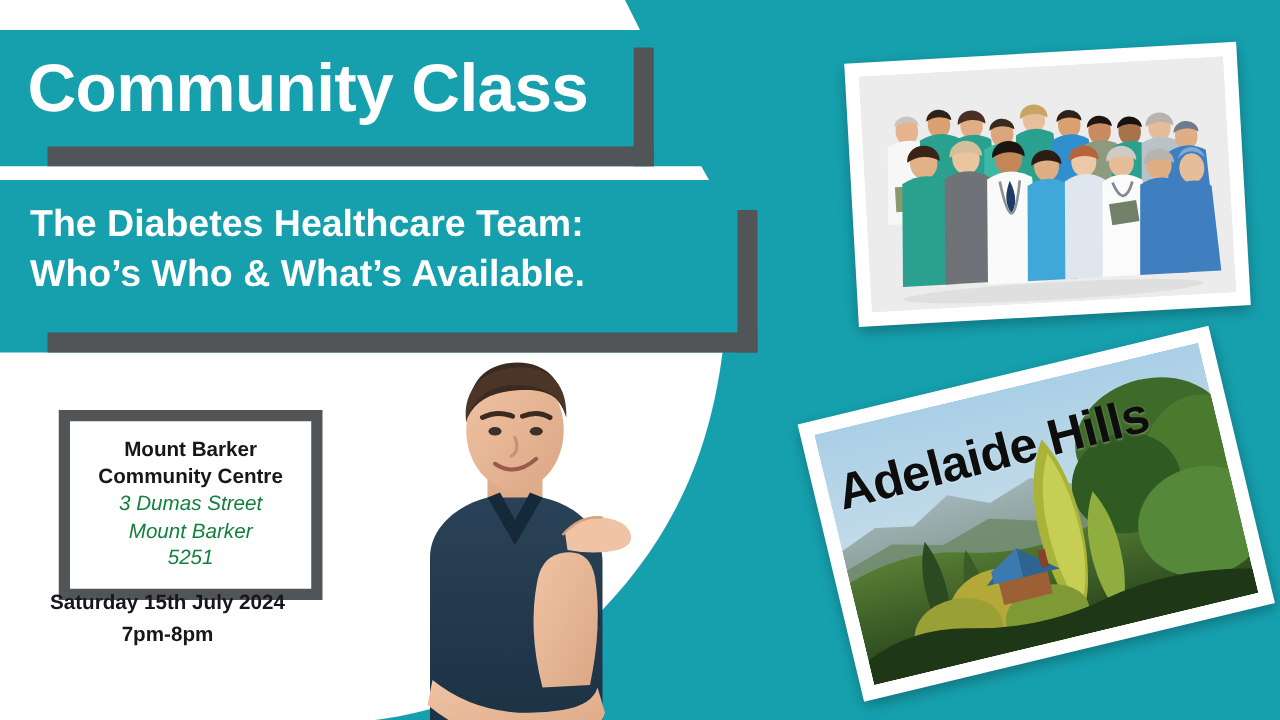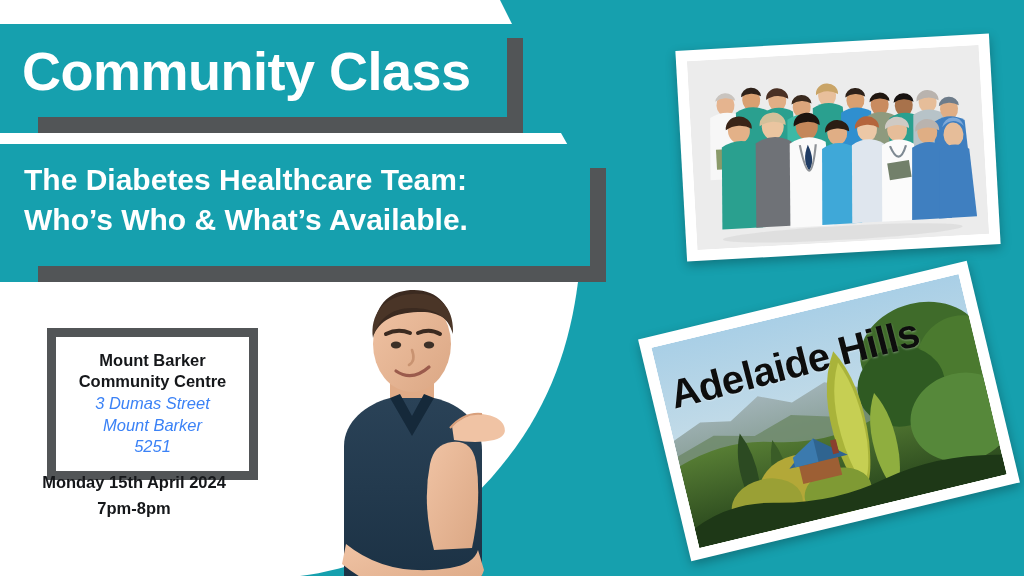--- a/index.html
+++ b/index.html
@@ -46,21 +46,21 @@
     border:9px solid #525557; background:#ffffff;
     display:flex; flex-direction:column; align-items:center; justify-content:center;
     text-align:center;
     margin-top:36px;
   }
   #venue-name {
     font-size:16.5px; font-weight:bold; color:#15171a; line-height:1.28;
     white-space:pre-line;
   }
   #venue-address {
-    font-size:16.5px; font-style:italic; color:#3b82f6; line-height:1.30;
+    font-size:16.5px; font-style:italic; color:#15803d; line-height:1.30;
     white-space:pre-line; margin-top:1px;
   }
 
   #datetime {
     position:absolute; left:10px; top:470px; width:248px; text-align:center;
     font-size:16.5px; font-weight:bold; color:#15171a; line-height:1.55;
     white-space:pre-line;
   }
 
   
@@ -159,21 +159,21 @@
   </svg>
 
   <div id="venue-box">
     <div id="venue-name">Mount Barker
 Community Centre</div>
     <div id="venue-address">3 Dumas Street
 Mount Barker
 5251</div>
   </div>
 
-  <div id="datetime">Monday 15th April 2024
+  <div id="datetime">Saturday 15th July 2024
 7pm-8pm</div>
 
   <div class="photo-frame" id="team-photo">
     <div class="photo-inner">
       <div class="team-bg"></div>
       <svg viewBox="0 0 292 189" style="position:absolute;inset:0;width:100%;height:100%;">
         <rect width="292" height="189" fill="#ececec"></rect>
         <g>
 
           <g>

